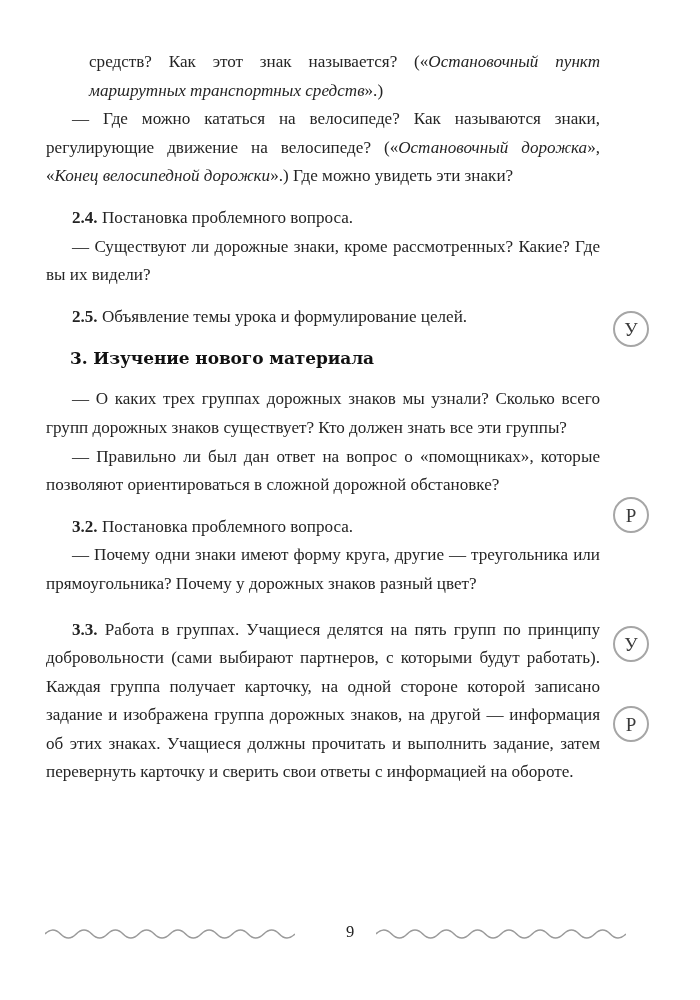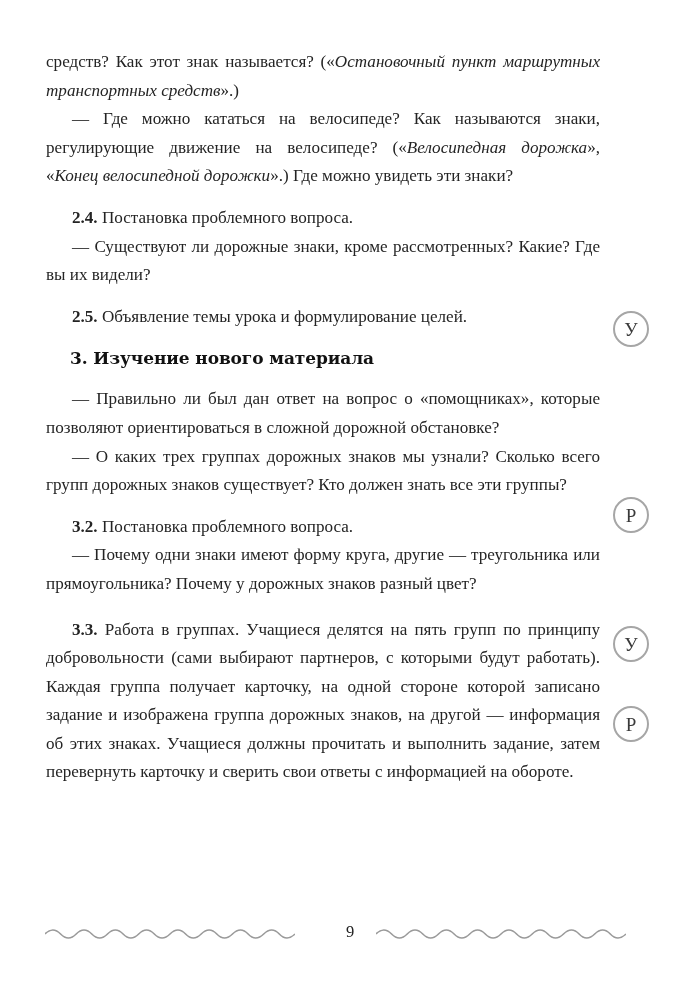--- a/index.html
+++ b/index.html
@@ -25,21 +25,21 @@
   p.para {
     margin: 0;
     font-size: 17.1px;
     line-height: 28.6px;
     text-align: justify;
     text-justify: inter-word;
     color: #242424;
     hyphens: manual;
   }
   p.indent { text-indent: 26px; }
-  p.noindent { text-indent: 0; }
+  p.noindent { text-indent: 0; margin-left: 43px; }
   .gap-md { height: 13px; }
   .gap-lg { height: 17px; }
   .num {
     font-weight: bold;
   }
   .it {
     font-style: italic;
   }
   h2.section-heading {
     margin: 0;
@@ -96,42 +96,42 @@
 </style>
 </head>
 <body>
 
 <div class="page">
 
   <div class="content">
 
     <p class="para noindent"><span>средств? Как этот знак называется? («</span><span class="it">Остановочный пункт маршрутных транспортных средств</span><span>».)</span></p>
 
-    <p class="para indent"><span>— Где можно кататься на велосипеде? Как называются знаки, регулирующие движение на велосипеде? («</span><span class="it">Велосипедная дорожка</span><span>», «</span><span class="it">Конец велосипедной дорожки</span><span>».) Где можно увидеть эти знаки?</span></p>
+    <p class="para indent"><span>— Где можно кататься на велосипеде? Как называются знаки, регулирующие движение на велосипеде? («</span><span class="it">Остановочный дорожка</span><span>», «</span><span class="it">Конец велосипедной дорожки</span><span>».) Где можно увидеть эти знаки?</span></p>
 
     <div class="gap-md"></div>
 
     <p class="para indent"><span class="num">2.4.</span><span> Постановка проблемного вопроса.</span></p>
 
     <p class="para indent"><span>— Существуют ли дорожные знаки, кроме рассмотренных? Какие? Где вы их видели?</span></p>
 
     <div class="gap-md"></div>
 
     <p class="para indent"><span class="num">2.5.</span><span> Объявление темы урока и формулирование целей.</span></p>
 
     <div class="gap-md"></div>
 
     <h2 class="section-heading">3. Изучение нового материала</h2>
 
     <div class="gap-md"></div>
 
 
+    <p class="para indent"><span>— О каких трех группах дорожных знаков мы узнали? Сколько всего групп дорожных знаков существует? Кто должен знать все эти группы?</span></p>
+
     <p class="para indent"><span>— Правильно ли был дан ответ на вопрос о «помощниках», которые позволяют ориентироваться в сложной дорожной обстановке?</span></p>
-
-    <p class="para indent"><span>— О каких трех группах дорожных знаков мы узнали? Сколько всего групп дорожных знаков существует? Кто должен знать все эти группы?</span></p>
 
 
     <div class="gap-md"></div>
 
     <p class="para indent"><span class="num">3.2.</span><span> Постановка проблемного вопроса.</span></p>
 
     <p class="para indent"><span>— Почему одни знаки имеют форму круга, другие — треугольника или прямоугольника? Почему у дорожных знаков разный цвет?</span></p>
 
 
     <div class="gap-lg"></div>

